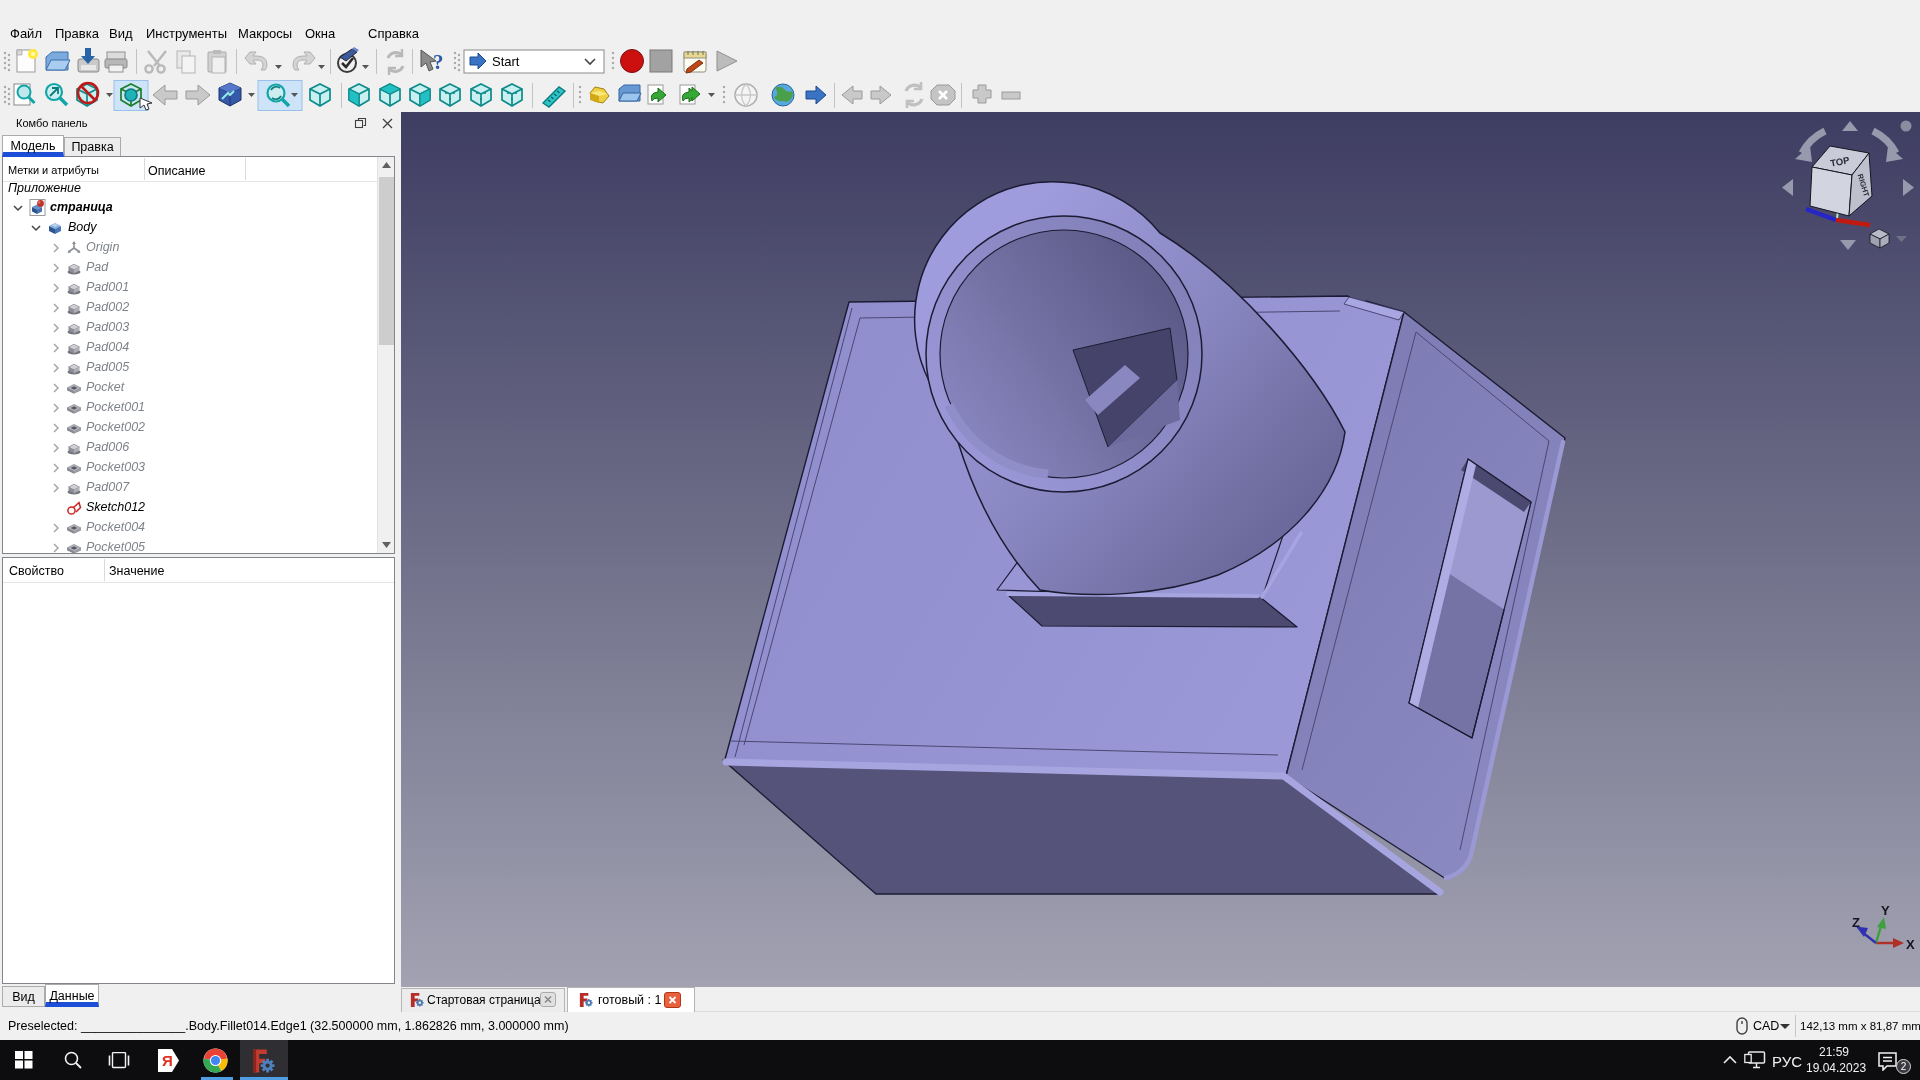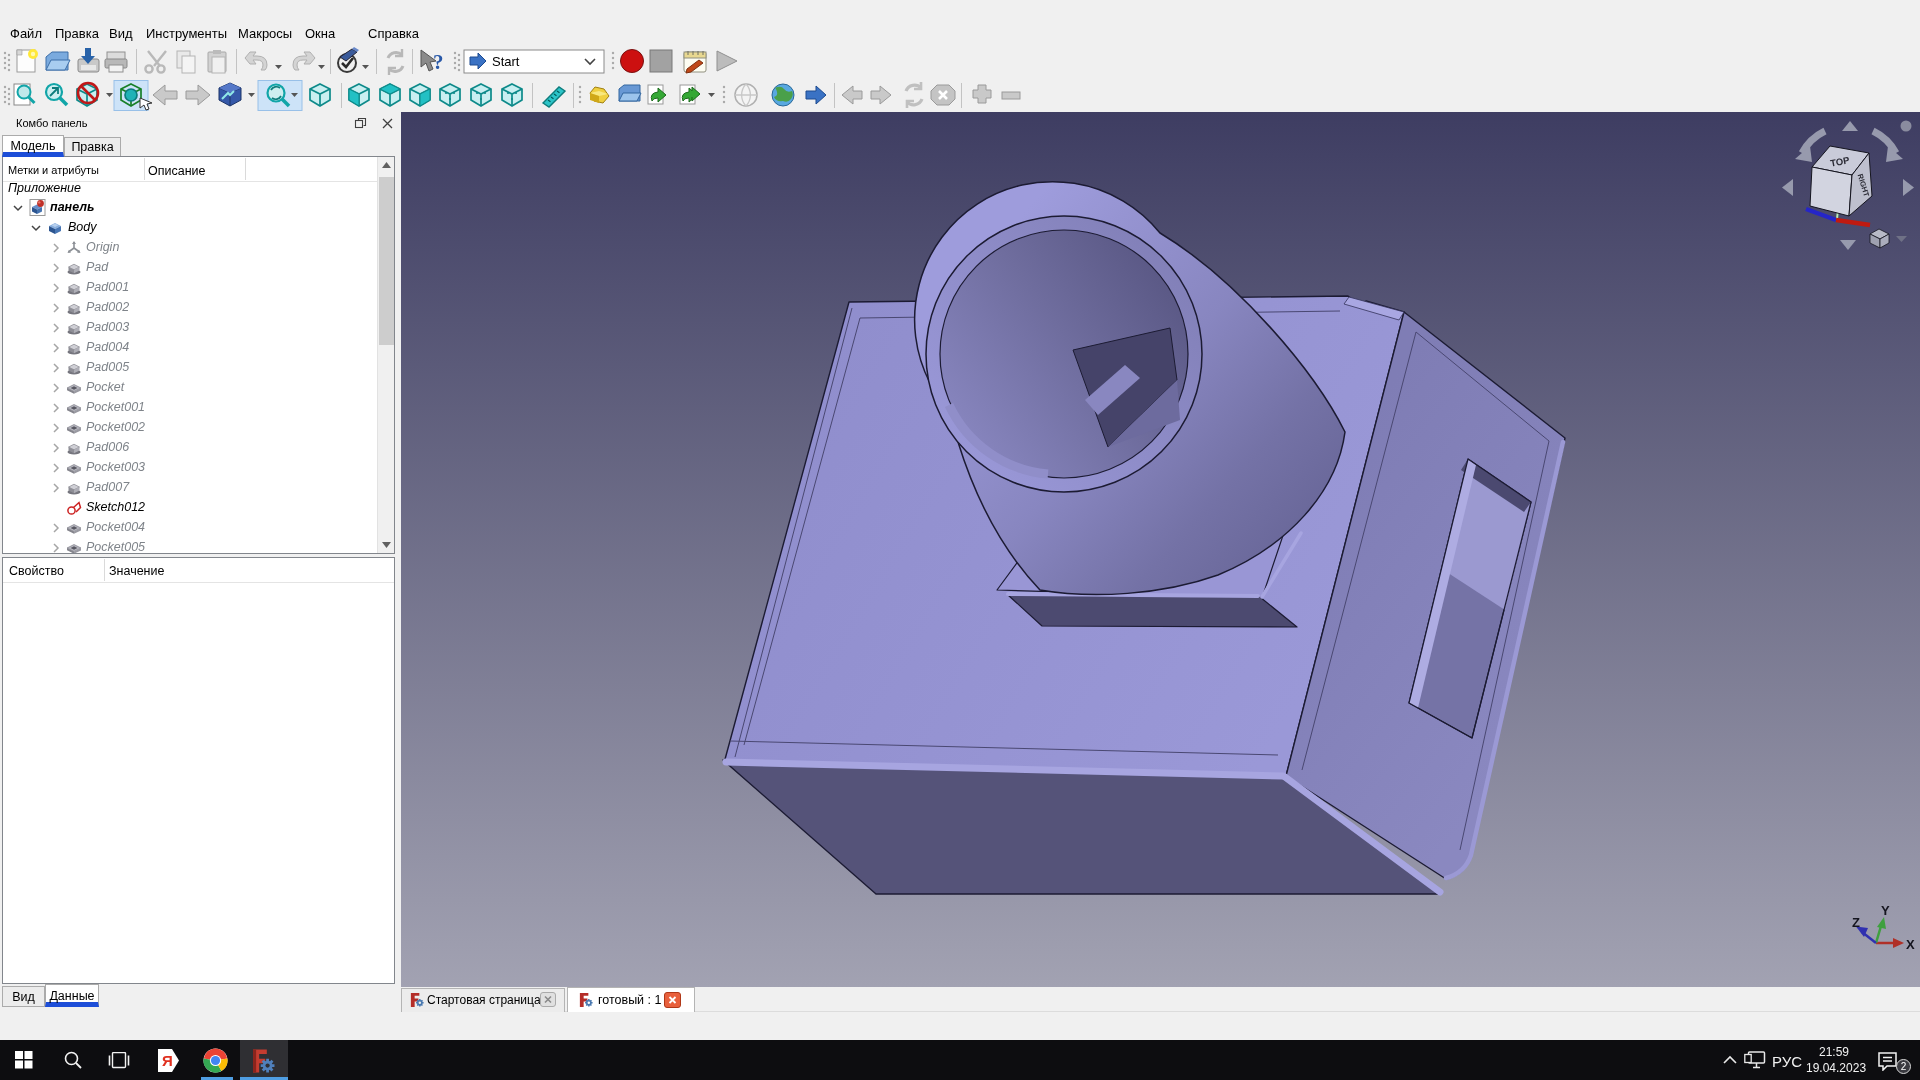--- a/index.html
+++ b/index.html
@@ -320,21 +320,21 @@
             <path d="M4 6l4 4 4-4" fill="none" stroke="#444" stroke-width="1.5"></path>
           </svg>
       <svg class="abs" style="left:29px;top:1px" width="17" height="17">
             <rect x="1" y="0.5" width="15" height="16" fill="#fff" stroke="#9a9a9a"></rect>
             <path d="M3 8l5-2.5 5 2.5-5 2.5z" fill="#6890cc"></path>
             <path d="M3 8l5 2.5V15L3 12.5z" fill="#2c5590"></path>
             <path d="M8 10.5L13 8v4.5L8 15z" fill="#4472b0"></path>
             <circle cx="11.5" cy="4.5" r="3.4" fill="#c03028"></circle>
             <circle cx="10.3" cy="3.4" r="1.2" fill="#e87868"></circle>
           </svg>
-      <span class="lbl" style="left:50px;font-weight:bold">панель</span>
+      <span class="lbl" style="left:50px;font-weight:bold">страница</span>
     </div>
     <div class="treerow blk" style="top:62px">
       <svg class="abs" style="left:28px;top:2px" width="16" height="16">
             <path d="M4 6l4 4 4-4" fill="none" stroke="#444" stroke-width="1.5"></path>
           </svg>
       <svg class="abs" style="left:47px;top:2px" width="16" height="16">
             <path d="M2 6l6-3 6 3-6 3z" fill="#88aede"></path>
             <path d="M2 6l6 3v5l-6-3z" fill="#2c5590"></path>
             <path d="M8 9l6-3v5l-6 3z" fill="#4876b4"></path>
             <path d="M8 3.5l3.5 1.8-3.5 1.8-3.5-1.8z" fill="#b8d0ee"></path>
@@ -682,20 +682,33 @@
           <circle cx="11.5" cy="11.5" r="1.3" fill="#fff"></circle>
         </g>
       </svg>
     <div class="abs" style="left:197px;top:6px;font-size:12.5px;color:#000">готовый : 1</div>
     <div class="abs" style="left:263px;top:5px;width:17px;height:16px;background:#e8603c;border:1px solid #b03818;border-radius:3px">
       <svg width="15" height="14">
           <path d="M4.5 4l6 6M10.5 4l-6 6" stroke="#fff" stroke-width="1.8"></path>
         </svg>
       </div>
   </div>
+  <div class="abs" id="statusbar">
+    <div class="abs" style="left:8px;top:7px;font-size:12.5px;color:#000;white-space:nowrap">Preselected: _______________.Body.Fillet014.Edge1 (32.500000 mm, 1.862826 mm, 3.000000 mm)</div>
+    <svg class="abs" style="left:1735px;top:5px" width="14" height="18" viewBox="0 0 14 18">
+        <rect x="2" y="1" width="10" height="16" rx="5" fill="none" stroke="#404040" stroke-width="1.4"></rect>
+        <path d="M7 4v3" stroke="#404040" stroke-width="1.4"></path>
+      </svg>
+    <div class="abs" style="left:1753px;top:7px;font-size:12.5px;color:#000">CAD</div>
+    <svg class="abs" style="left:1779px;top:11px" width="12" height="8">
+        <path d="M1 1l5 5 5-5z" fill="#333"></path>
+      </svg>
+    <div class="abs" style="left:1795px;top:3px;width:1px;height:22px;background:#c8c8c8"></div>
+    <div class="abs" style="left:1800px;top:8px;font-size:11.5px;color:#000;white-space:nowrap">142,13 mm x 81,87 mm</div>
+  </div>
   <div class="abs" id="taskbar">
     <svg class="abs" style="left:15px;top:11px" width="18" height="18">
         <rect x="0" y="0" width="8" height="8" fill="#fff"></rect>
         <rect x="9.5" y="0" width="8" height="8" fill="#fff"></rect>
         <rect x="0" y="9.5" width="8" height="8" fill="#fff"></rect>
         <rect x="9.5" y="9.5" width="8" height="8" fill="#fff"></rect>
       </svg>
     <svg class="abs" style="left:63px;top:10px" width="20" height="20">
         <circle cx="8.5" cy="8.5" r="6" fill="none" stroke="#f2f2f2" stroke-width="1.6"></circle>
         <path d="M13 13l5 5" stroke="#f2f2f2" stroke-width="1.8"></path>

